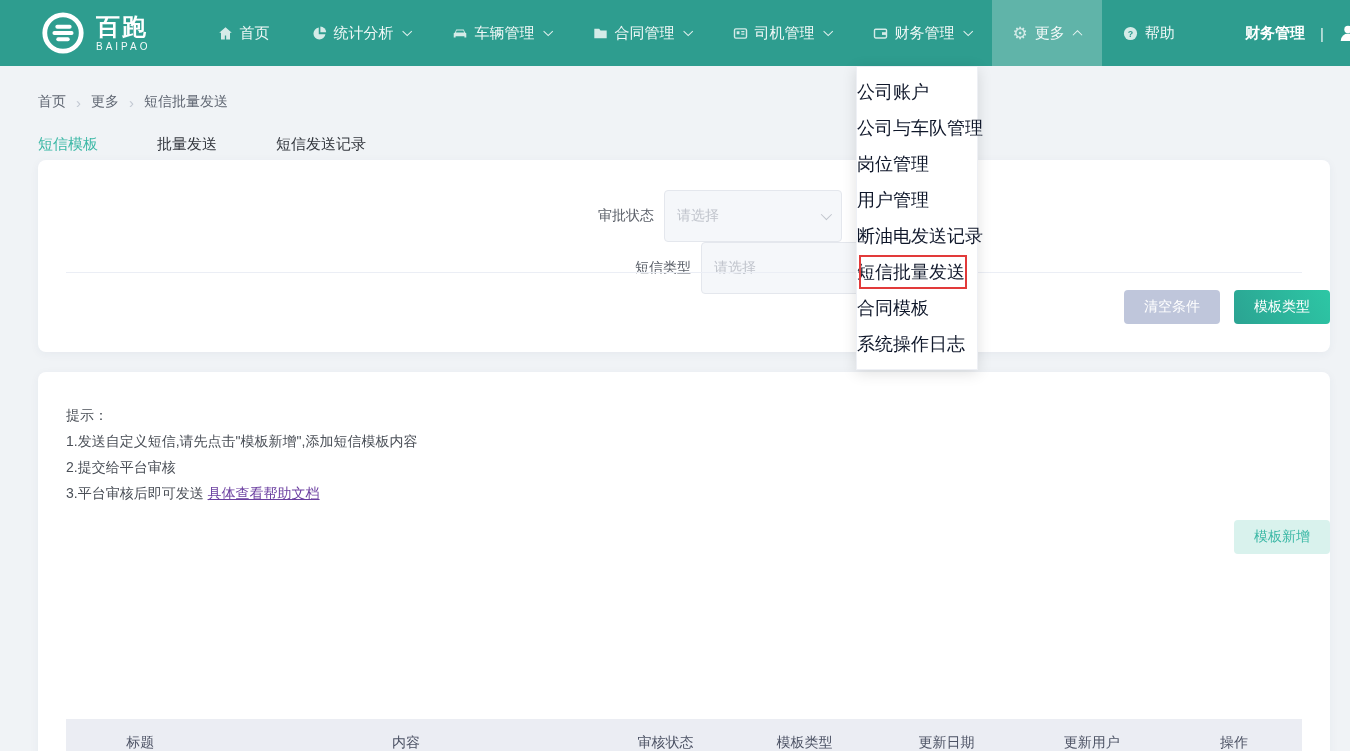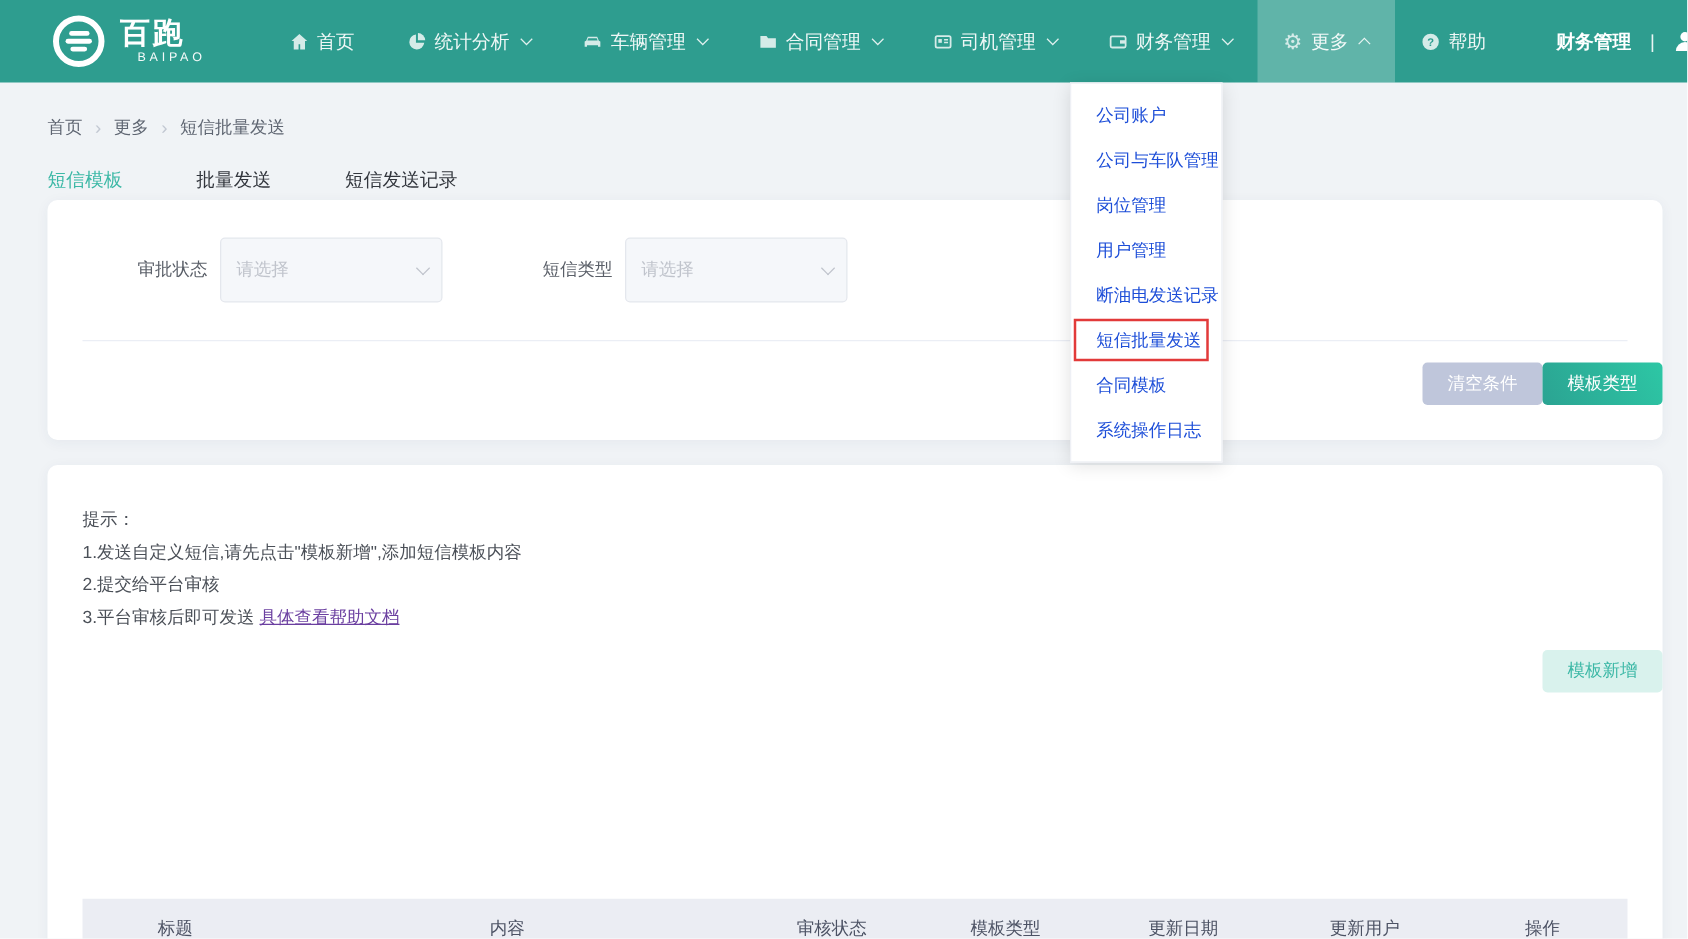--- a/index.html
+++ b/index.html
@@ -5,21 +5,21 @@
   * { margin:0; padding:0; box-sizing:border-box; }
   html,body { width:1350px; height:751px; }
   body { font-family:"Liberation Sans", sans-serif; }
   .page { position:relative; width:1350px; height:751px; background:#F0F3F6; overflow:hidden; }
 
   
   .navbar { position:relative; height:66px; background:#2E9D8F; display:flex; align-items:center; color:#fff; z-index:40; }
   .brand { display:flex; align-items:center; gap:10px; margin-left:40px; }
   .brand-text { line-height:1; }
   .brand-title { font-size:24px; font-weight:bold; letter-spacing:2px; }
-  .brand-sub { font-size:10px; letter-spacing:3px; margin-top:3px; opacity:.95;margin-left:14px; }
+  .brand-sub { font-size:10px; letter-spacing:3px; margin-top:3px; opacity:.95; }
   .nav-menu { display:flex; align-items:center; height:66px; margin-left:46px; }
   .nav-item { display:flex; align-items:center; gap:7px; height:66px; padding:0 21px; font-size:15px; color:rgba(255,255,255,.92); cursor:pointer; white-space:nowrap; }
   .nav-item .ni { opacity:.8; display:inline-flex; }
   .nav-item.active { background:rgba(255,255,255,.24); }
   .chev { display:inline-block; width:7px; height:7px; border-right:1.6px solid rgba(255,255,255,.85); border-bottom:1.6px solid rgba(255,255,255,.85); margin-left:2px; }
   .chev.down { transform:rotate(45deg) translate(-1px,-2px); }
   .chev.up { transform:rotate(-135deg) translate(-1px,-1px); }
   .gear-glyph { font-size:17px; line-height:1; opacity:.9; }
   .nav-right { margin-left:auto; display:flex; align-items:center; gap:15px; font-size:15px; font-weight:bold; }
   .nav-right .pipe { font-weight:normal; opacity:.9; }
@@ -31,48 +31,48 @@
   .tabs { display:flex; gap:59px; padding:24px 0 0 38px; font-size:15px; color:#32363D; }
   .tab { cursor:pointer; }
   .tab.active { color:#3CB8A6; }
 
   
   .panel { position:absolute; left:38px; width:1292px; background:#fff; border-radius:8px; box-shadow:0 2px 10px rgba(30,60,90,.05); }
   .panel-filter { top:160px; height:192px; }
   .panel-main { top:372px; height:400px; }
 
   
-  .filter-row { display:flex; align-items:center; padding:30px 0 0 66px; }
+  .filter-row { display:flex; align-items:center; padding:30px 0 0 66px;flex-direction:column; }
   .field { display:flex; align-items:center; }
   .field + .field { margin-left:74px; }
   .field label { width:62px; text-align:right; margin-right:10px; font-size:14px; color:#5A5F68; }
   .select { width:178px; height:52px; background:#F5F7FA; border:1px solid #E4E7ED; border-radius:4px; display:flex; align-items:center; justify-content:space-between; padding:0 12px; cursor:pointer; }
   .select .ph { font-size:14px; color:#C0C4CC; }
   .sel-chev { width:8px; height:8px; border-right:1.4px solid #C0C4CC; border-bottom:1.4px solid #C0C4CC; transform:rotate(45deg) translateY(-2px); }
   .divider { position:absolute; top:112px; left:28px; right:28px; border-top:1px solid #EBEEF5; }
-  .btn-row { position:absolute; top:130px; right:0; display:flex; }
+  .btn-row { position:absolute; top:130px; right:0; display:flex; gap:14px; }
   .btn { width:96px; height:34px; border:none; border-radius:4px; font-size:14px; color:#fff; cursor:pointer; font-family:inherit; }
   .btn-clear { background:#BFC6DB; }
   .btn-search { background:linear-gradient(60deg,#2BA392,#2DC7A5); }
 
   
   .tips { padding:30px 0 0 28px; font-size:14px; color:#4A4F57; line-height:26px; }
   .tips a { color:#6B3FA0; text-decoration:underline; cursor:pointer; }
   .add-row { position:absolute; top:148px; right:0; }
   .btn-add { width:96px; height:34px; border:none; border-radius:4px; background:#D9F2ED; color:#3CB8A6; font-size:14px; cursor:pointer; font-family:inherit; }
 
   
   .table { margin:213px 28px 0; }
   .thead { display:flex; align-items:center; background:#EBEDF3; height:48px; }
   .th { font-size:14px; color:#4C5264; text-align:center; }
   .c1{width:12%}.c2{width:31%}.c3{width:11%}.c4{width:11.5%}.c5{width:11.5%}.c6{width:12%}.c7{width:11%}
 
   
   .dropdown { position:absolute; left:856px; top:66px; width:122px; background:#fff; border:1px solid #EEF0F5; box-shadow:0 3px 14px rgba(0,0,0,.12); padding:7px 0; z-index:60; }
-  .dd-item { position:relative; height:36px; line-height:36px; padding-left:20px; font-size:14px; color:#1d4ed8; cursor:pointer; white-space:nowrap; }
+  .dd-item { position:relative; height:36px; line-height:36px; font-size:18px; color:#0f172a; cursor:pointer; white-space:nowrap; }
   .red-box { position:absolute; left:2px; right:10px; top:1px; bottom:1px; border:2px solid #E23A3A; pointer-events:none; }
 
   svg { display:block; }
 </style>
 </head>
 <body>
 
 <div class="page">
 
   <header class="navbar">

